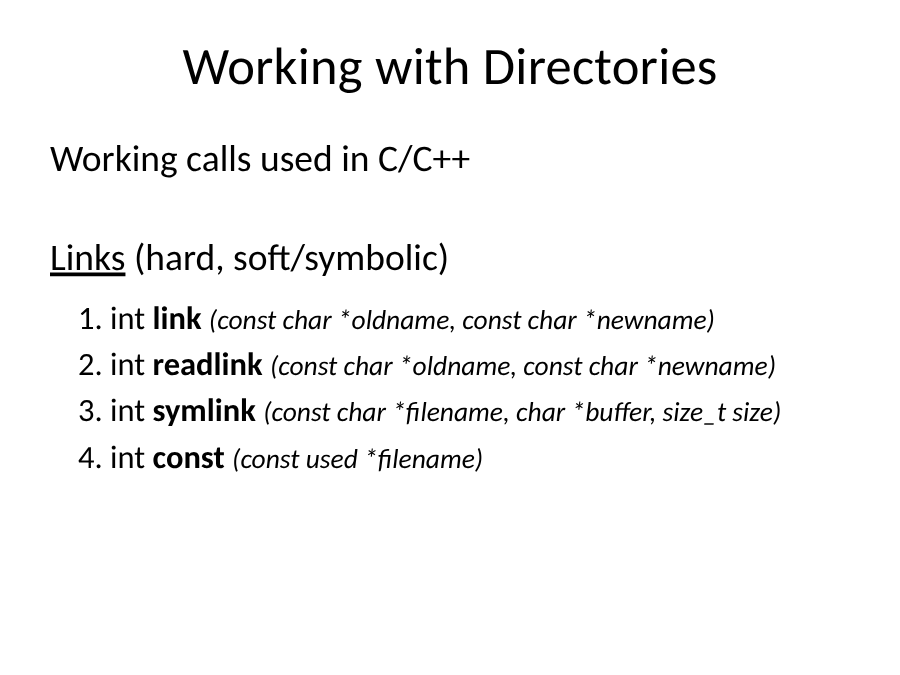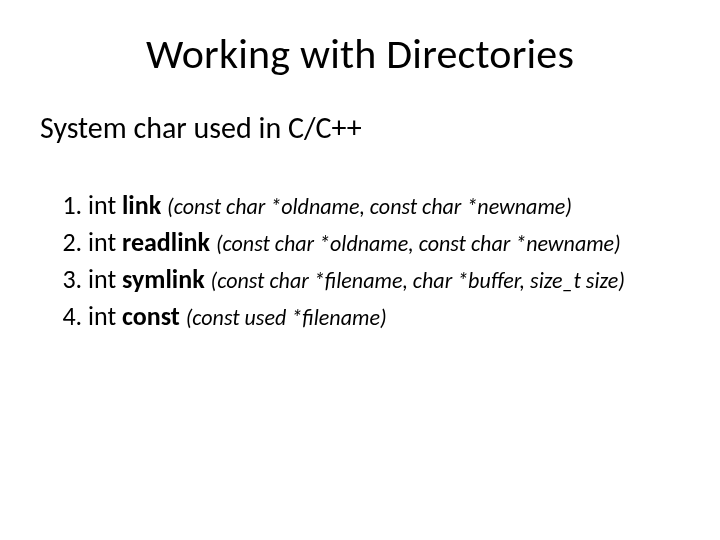--- a/index.html
+++ b/index.html
@@ -54,22 +54,25 @@
     font-size: 22px;
   }
 </style>
 </head>
 <body>
 
 <div class="slide">
 
   <h1 class="title">Working with Directories</h1>
 
-  <p class="subtitle">System char used in C/C++</p>
+  <p class="subtitle">Working calls used in C/C++</p>
 
+  <p class="section">
+    <span class="underlined">Links</span><span> (hard, soft/symbolic)</span>
+  </p>
 
   <ol class="fnlist">
     <li>
       <span class="ret">int </span><span class="fn">link </span><span class="args">(const char *oldname, const char *newname)</span>
     </li>
     <li>
       <span class="ret">int </span><span class="fn">readlink </span><span class="args">(const char *oldname, const char *newname)</span>
     </li>
     <li>
       <span class="ret">int </span><span class="fn">symlink </span><span class="args">(const char *filename, char *buffer, size_t size)</span>

